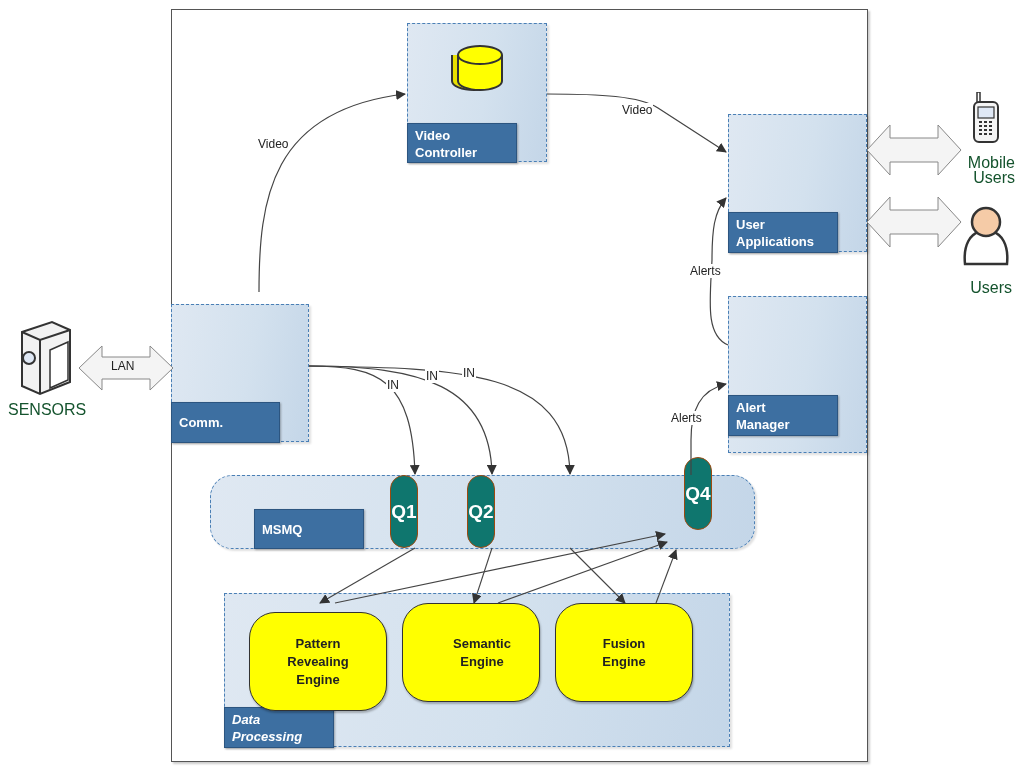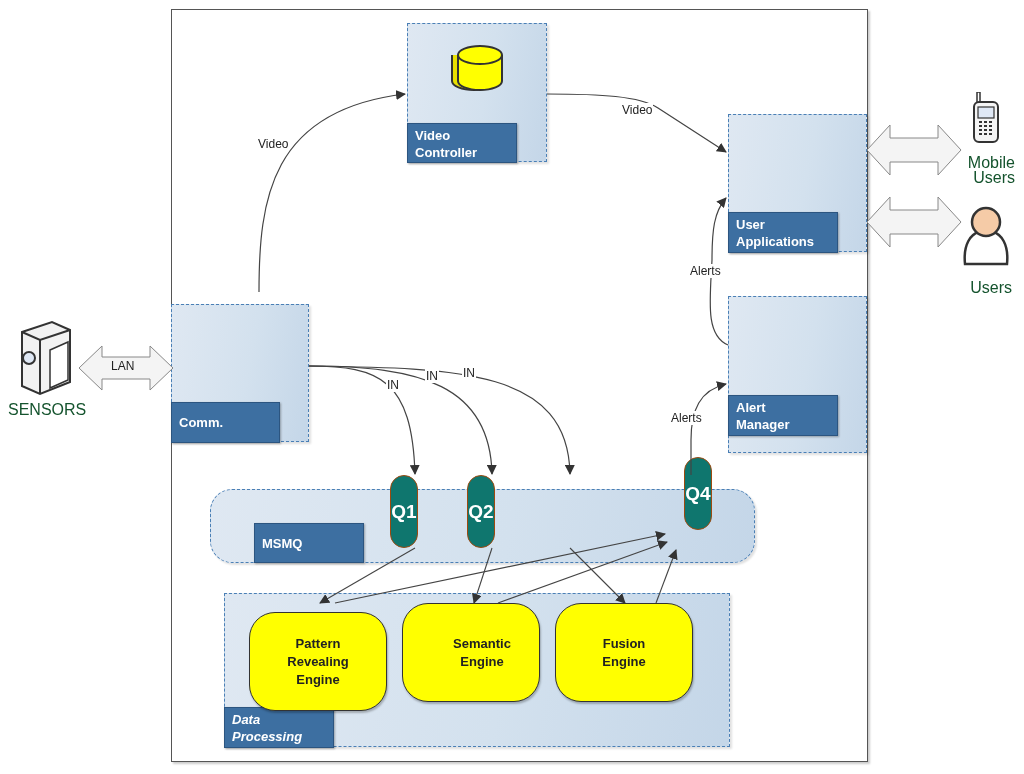--- a/index.html
+++ b/index.html
@@ -39,21 +39,21 @@
 
   <div class="box" style="left:728px; top:296px; width:139px; height:157px;">
     <div class="label" style="left:-1px; top:98px; width:110px; height:41px; white-space:pre-line;">Alert
 Manager</div>
   </div>
 
   <div class="box" style="left:171px; top:304px; width:138px; height:138px;">
     <div class="label one" style="left:-1px; top:97px; width:109px; height:41px;">Comm.</div>
   </div>
 
-  <div class="box" style="left:210px; top:489px; width:545px; height:74px; border-radius:22px;">
+  <div class="box" style="left:210px; top:475px; width:545px; height:74px; border-radius:22px;">
     <div class="label one" style="left:43px; top:33px; width:110px; height:40px;">MSMQ</div>
   </div>
 
   <div class="pill" style="left:390px; top:475px;">Q1</div>
   <div class="pill" style="left:467px; top:475px;">Q2</div>
   <div class="pill" style="left:667px; top:457px;margin-left:17px;">Q4</div>
 
   <div class="box" style="left:224px; top:593px; width:506px; height:154px;">
     <div class="label" style="left:-1px; top:113px; width:110px; height:41px; white-space:pre-line;font-style:italic;">Data
 Processing</div>

